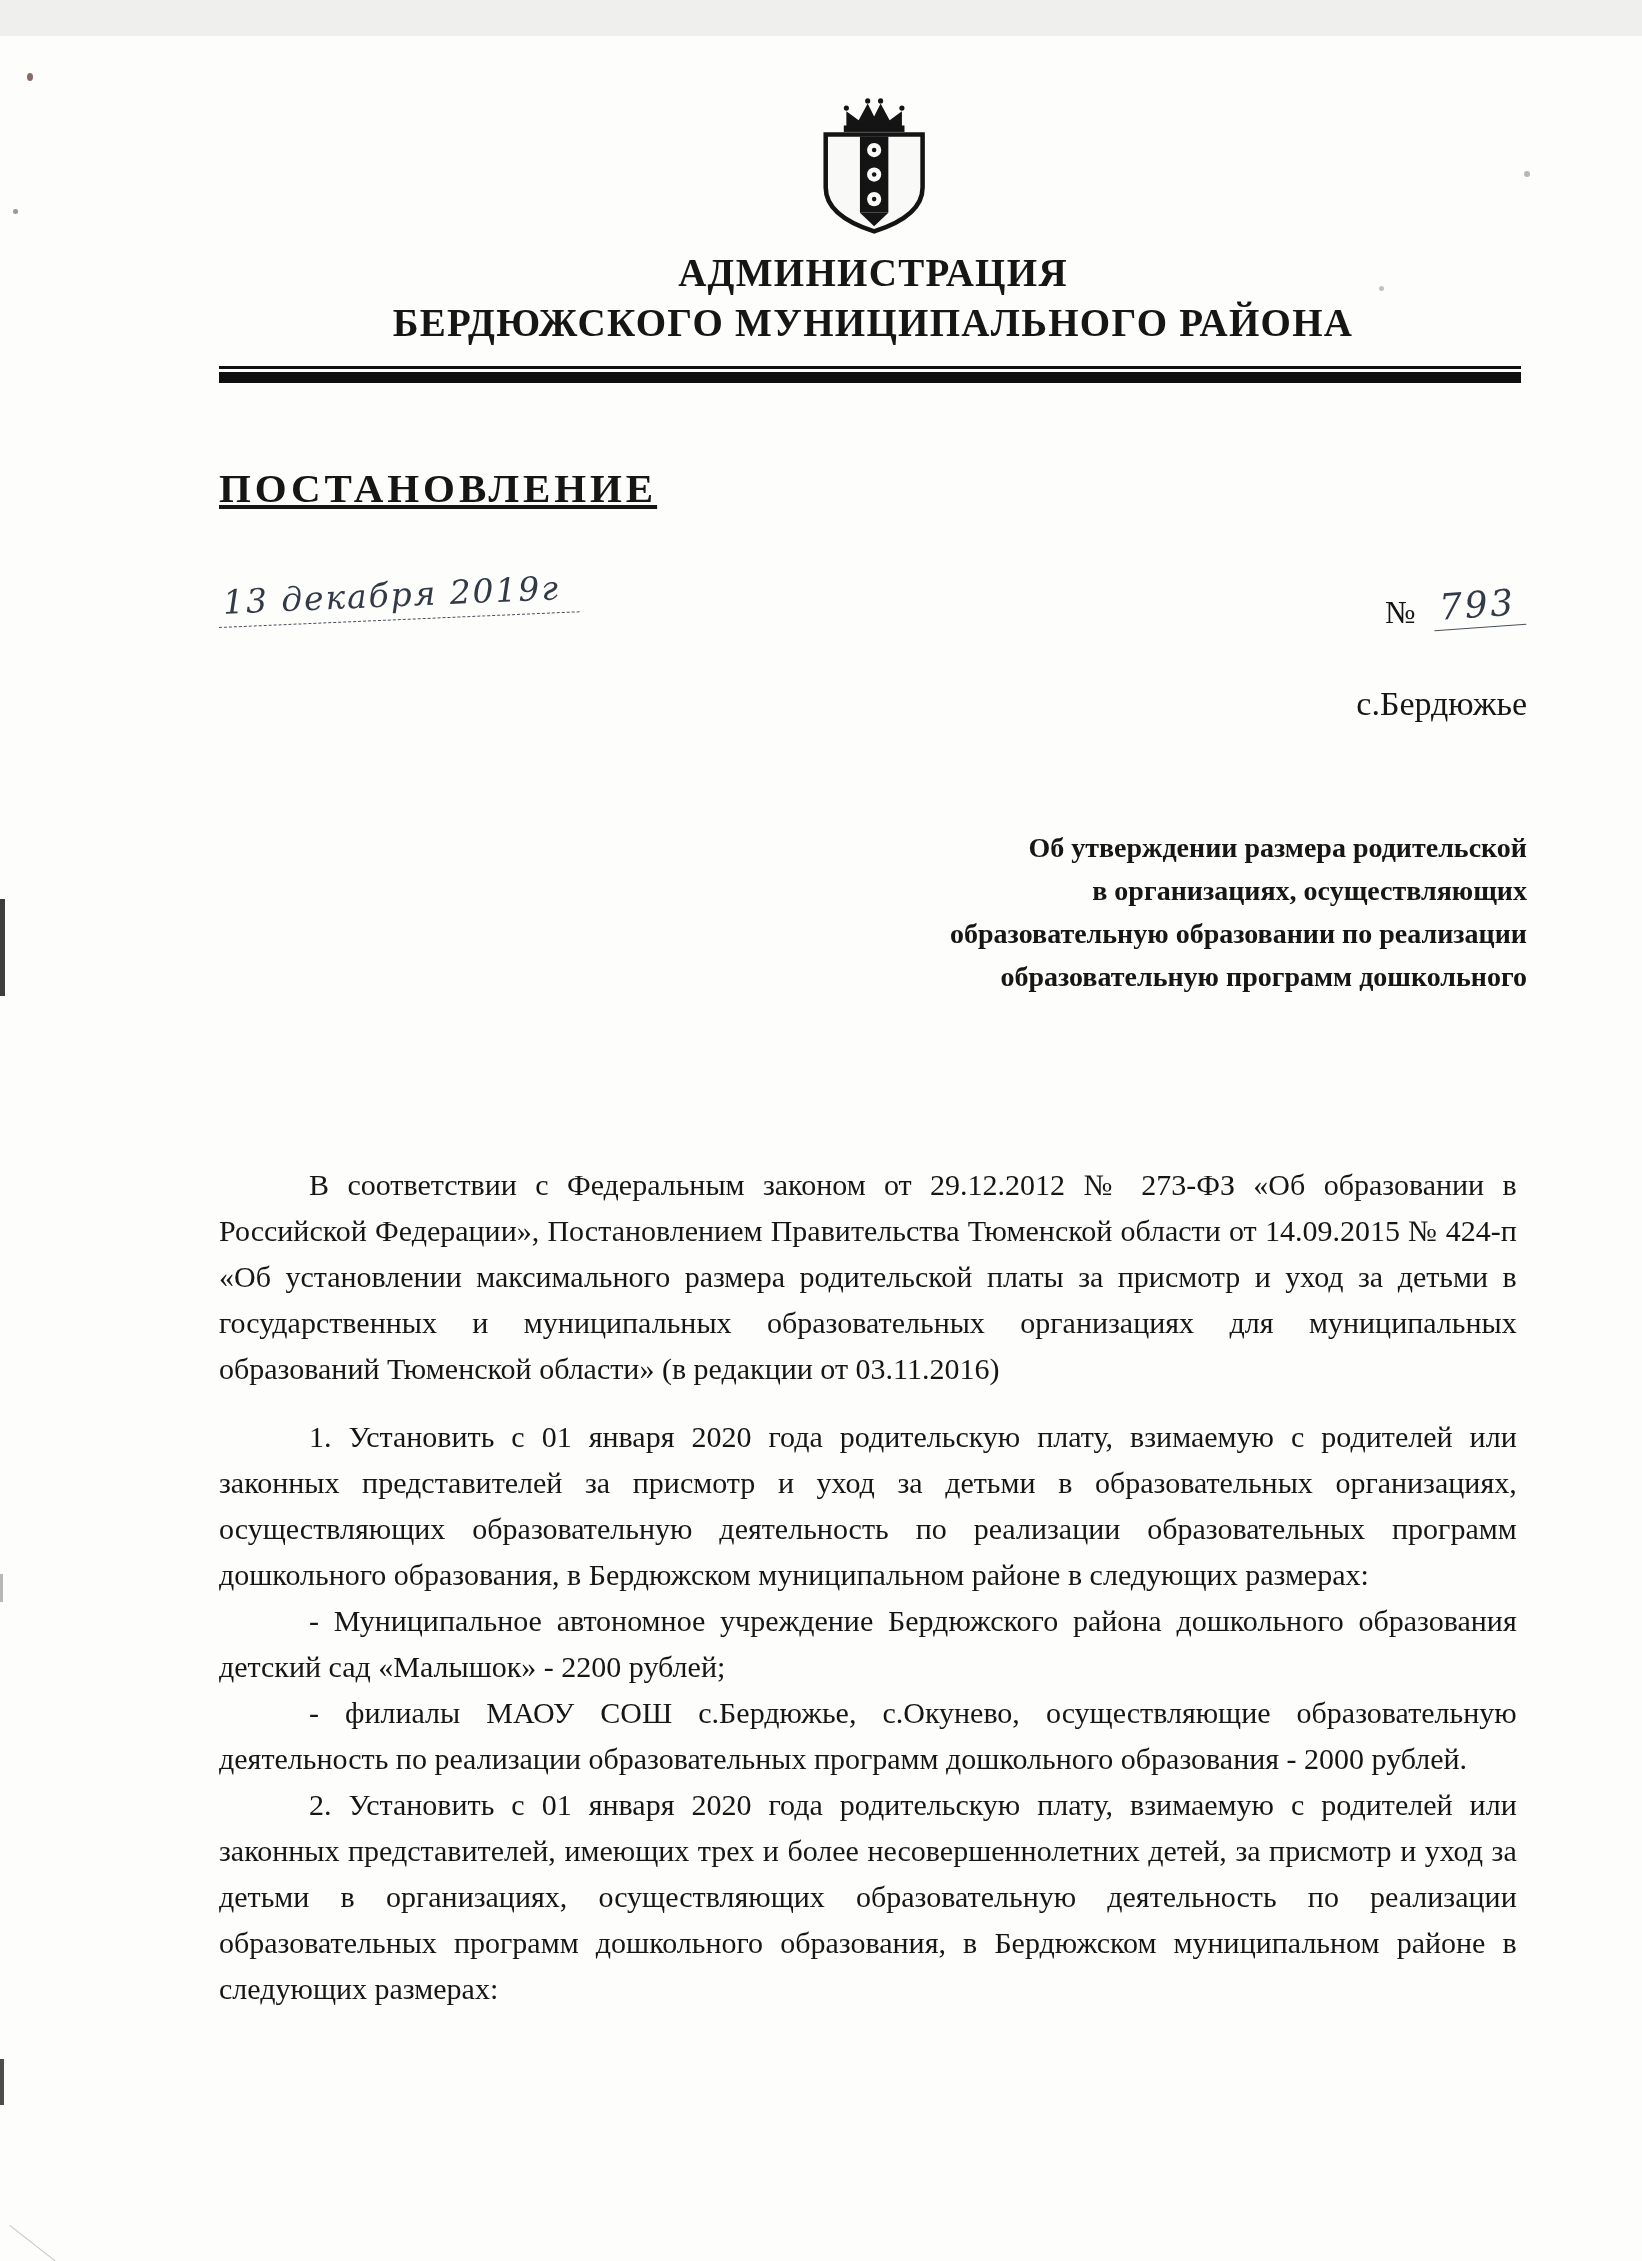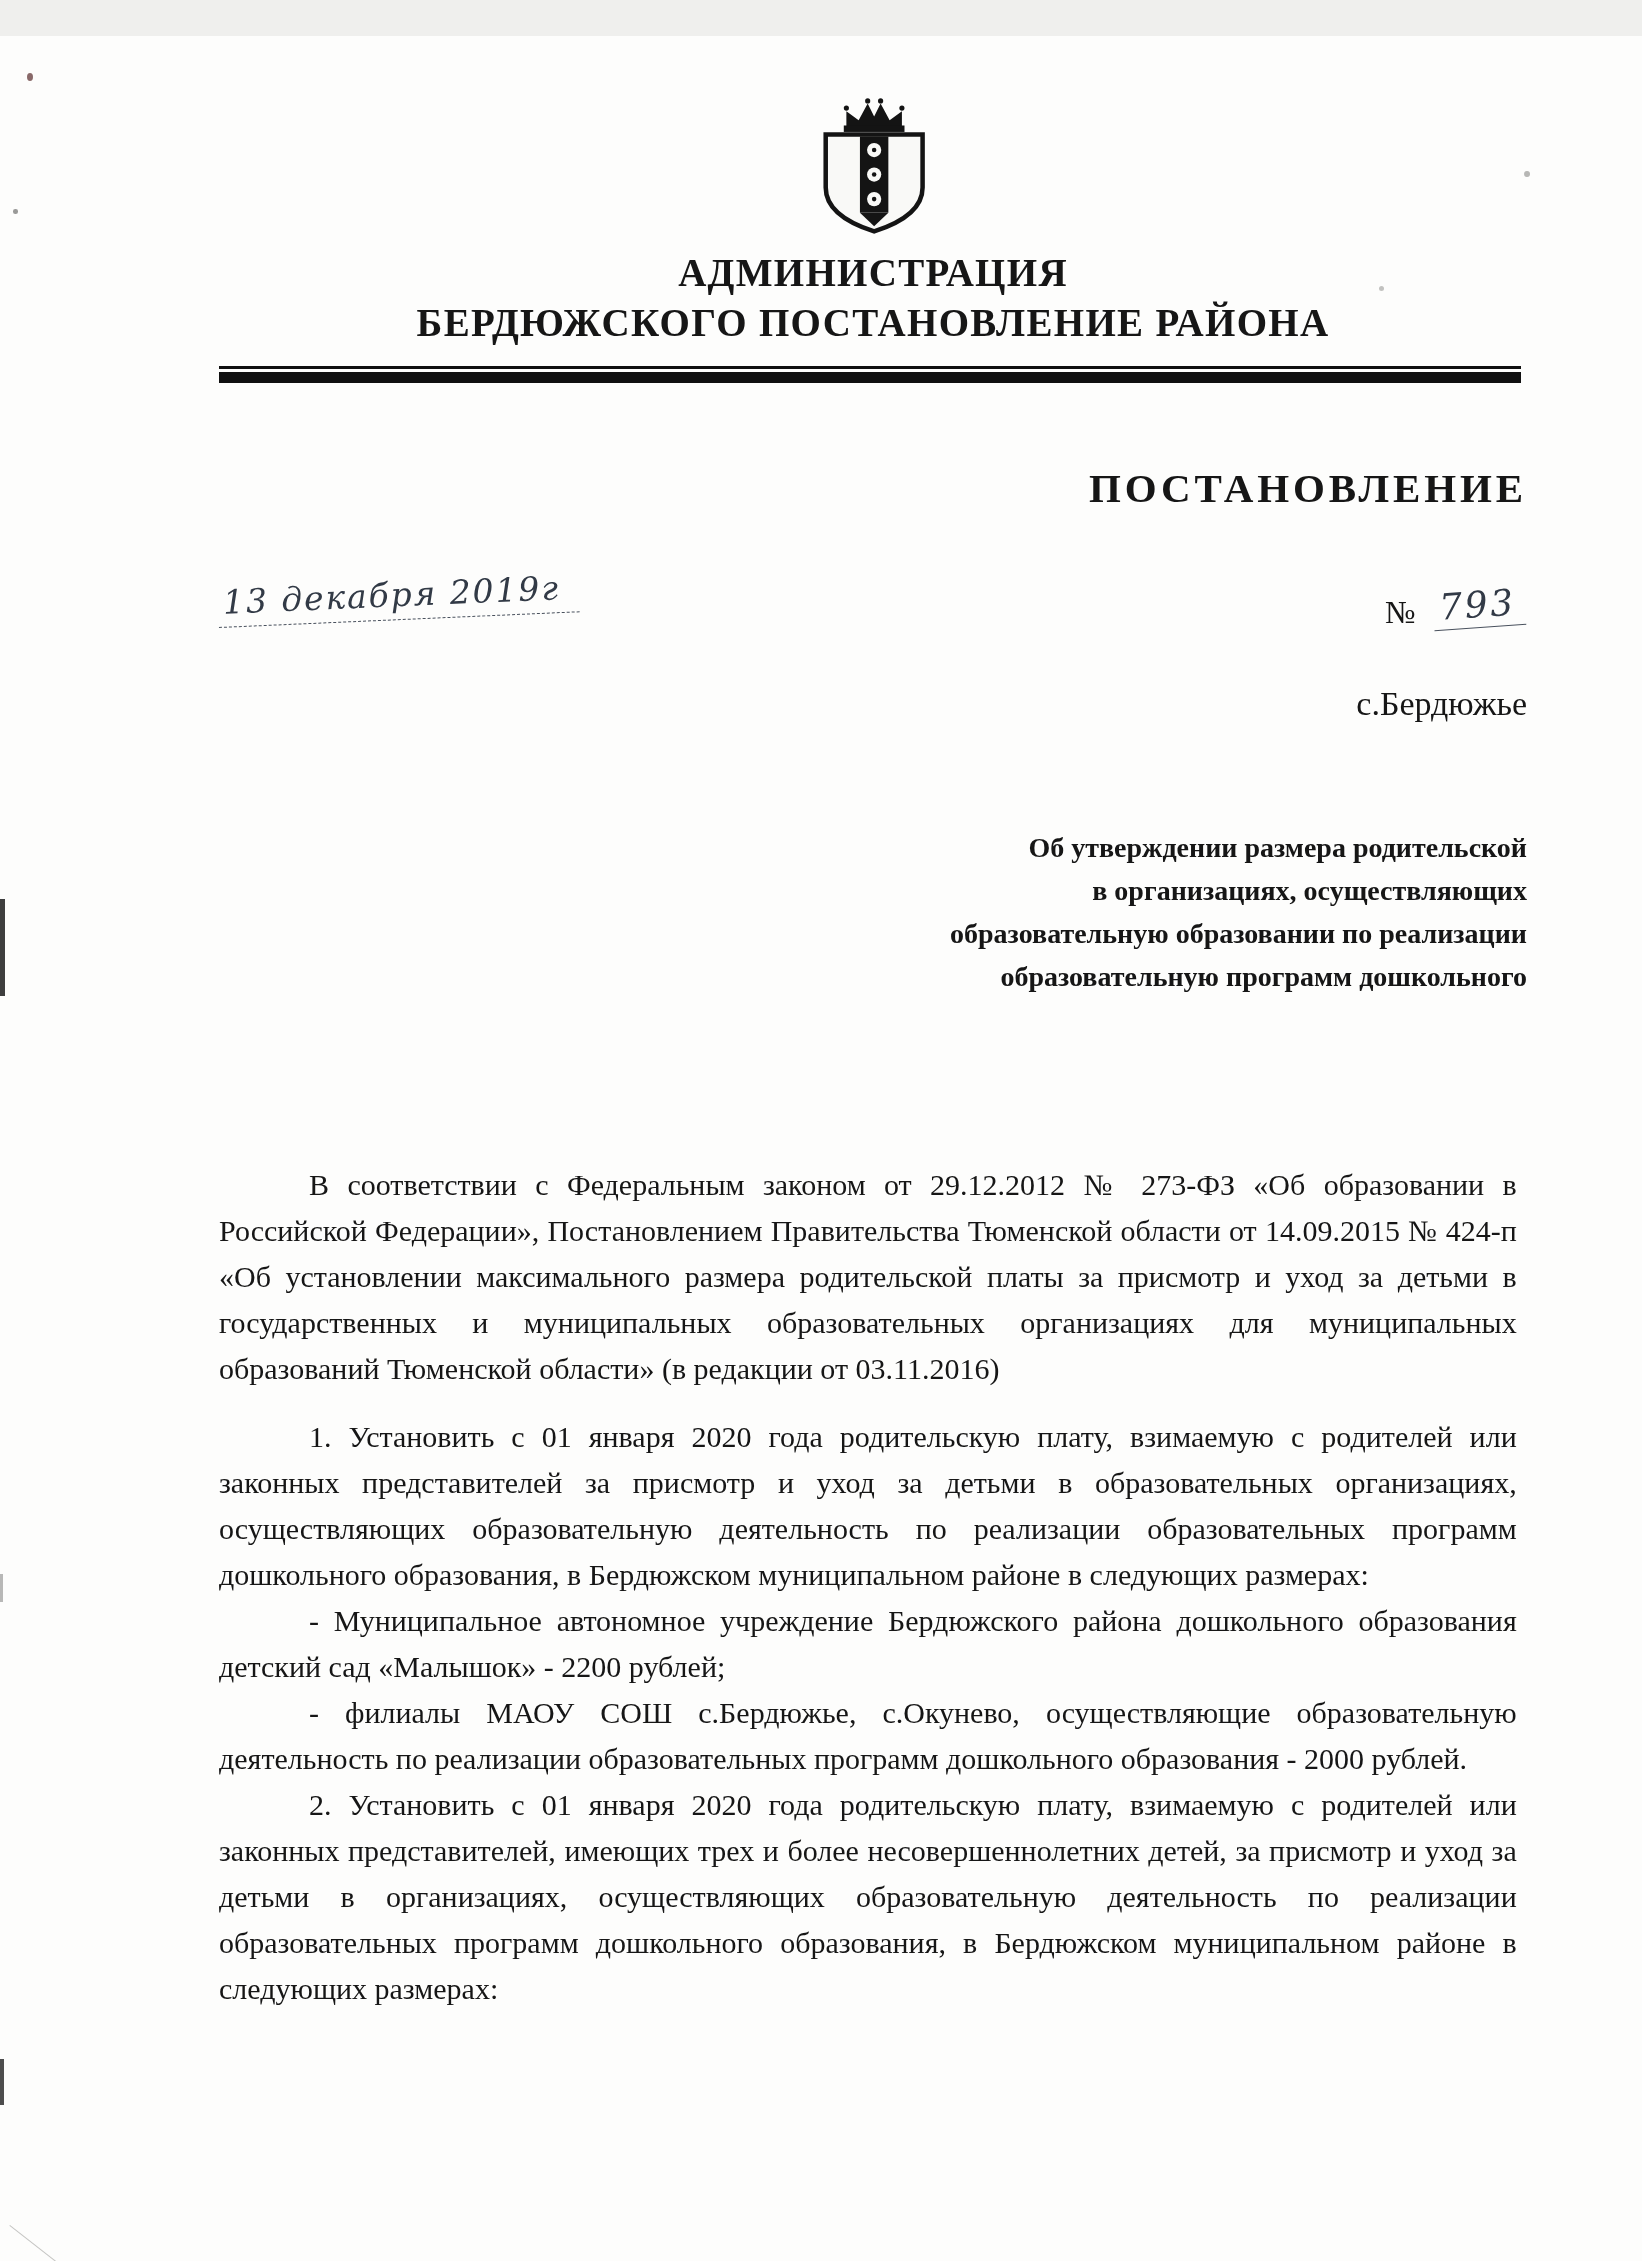--- a/index.html
+++ b/index.html
@@ -31,25 +31,26 @@
     margin-top:11.6px;
   }
   .rule{
     margin-top:18px;
     margin-right:6.4px;
   }
   .rule .thin{height:3.2px;background:#101010;}
   .rule .thick{height:11px;background:#101010;margin-top:3.2px;}
   
   .doc-type{
-    text-align:right;
+    text-align:left;
     font-weight:bold;
     font-size:41px;
     letter-spacing:3.9px;
     margin-top:81px;
+    text-decoration:underline;
   }
   
   .date-row{
     margin-top:71px;
     display:flex;
     justify-content:space-between;
     align-items:flex-end;
   }
   .handwriting{
     font-family:"DejaVu Serif",serif;
@@ -158,21 +159,21 @@
         </g>
         <g fill="#141414">
           <circle cx="121" cy="82" r="3.5"></circle>
           <circle cx="121" cy="120" r="3.5"></circle>
           <circle cx="121" cy="158" r="3.5"></circle>
         </g>
       </svg>
     </div>
 
     <div class="org">АДМИНИСТРАЦИЯ</div>
-    <div class="org" style="margin-top:0;">БЕРДЮЖСКОГО ПОСТАНОВЛЕНИЕ РАЙОНА</div>
+    <div class="org" style="margin-top:0;">БЕРДЮЖСКОГО МУНИЦИПАЛЬНОГО РАЙОНА</div>
 
     <div class="rule">
       <div class="thin"></div>
       <div class="thick"></div>
     </div>
 
     <div class="doc-type">ПОСТАНОВЛЕНИЕ</div>
 
     <div class="date-row">
       <span class="handwriting date-hw">13 декабря 2019г</span>

